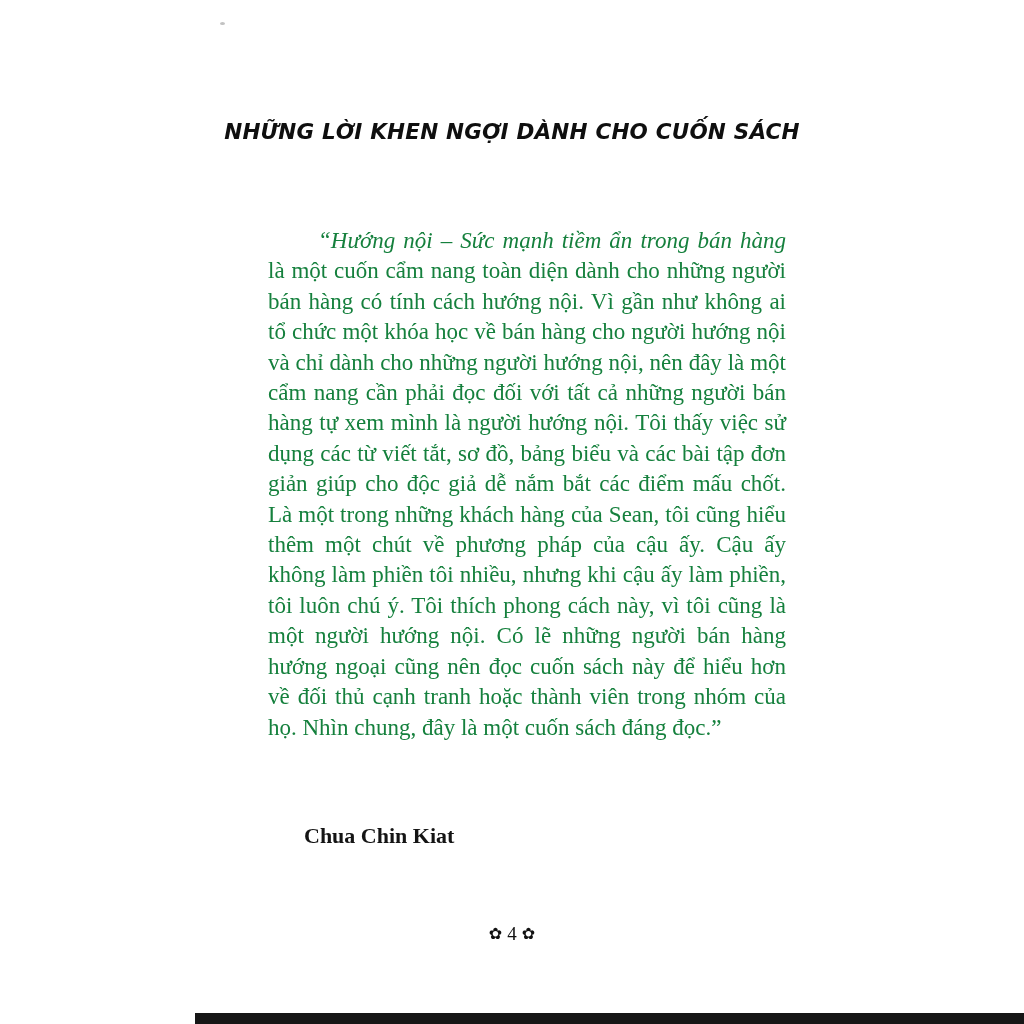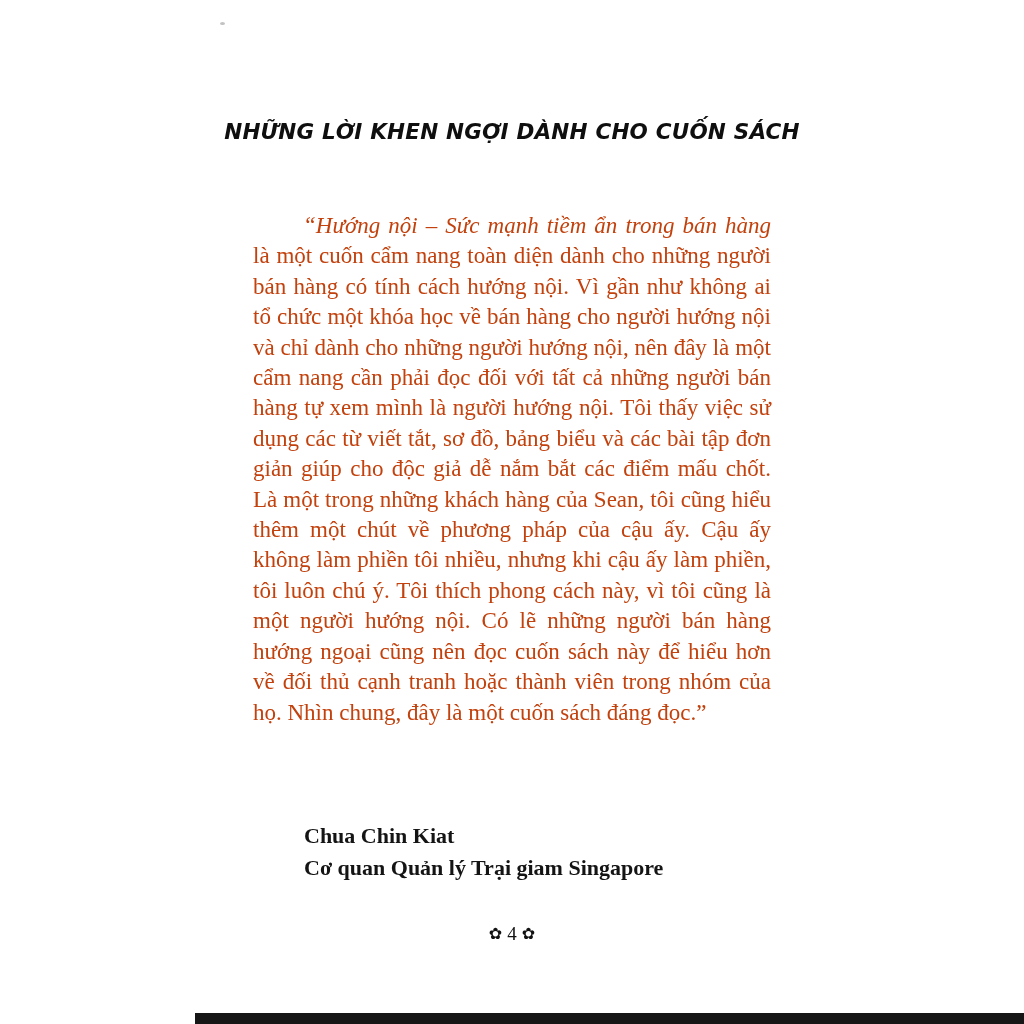--- a/index.html
+++ b/index.html
@@ -41,26 +41,26 @@
     font-style: italic;
     font-size: 21.5px;
     letter-spacing: 0.2px;
     color: #0f0f0f;
   }
   .quote {
     position: absolute;
     top: 210px;
     left: 252px;
     width: 518px;
-    margin: 1px;
+    margin: 16px;
     font-size: 23px;
     line-height: 30.4px;
     text-align: justify;
     text-indent: 50px;
-    color: #c2410c;
+    color: #15803d;
   }
   .quote .lead {
     font-style: italic;
   }
   .signature {
     position: absolute;
     top: 812px;
     left: 304px;
     font-weight: bold;
     font-size: 22px;
@@ -102,21 +102,20 @@
 
   <h1 class="praise-title">NHỮNG LỜI KHEN NGỢI DÀNH CHO CUỐN SÁCH</h1>
 
   <p class="quote">
     <span class="lead">“Hướng nội – Sức mạnh tiềm ẩn trong bán hàng</span>
     <span>là một cuốn cẩm nang toàn diện dành cho những người bán hàng có tính cách hướng nội. Vì gần như không ai tổ chức một khóa học về bán hàng cho người hướng nội và chỉ dành cho những người hướng nội, nên đây là một cẩm nang cần phải đọc đối với tất cả những người bán hàng tự xem mình là người hướng nội. Tôi thấy việc sử dụng các từ viết tắt, sơ đồ, bảng biểu và các bài tập đơn giản giúp cho độc giả dễ nắm bắt các điểm mấu chốt. Là một trong những khách hàng của Sean, tôi cũng hiểu thêm một chút về phương pháp của cậu ấy. Cậu ấy không làm phiền tôi nhiều, nhưng khi cậu ấy làm phiền, tôi luôn chú ý. Tôi thích phong cách này, vì tôi cũng là một người hướng nội. Có lẽ những người bán hàng hướng ngoại cũng nên đọc cuốn sách này để hiểu hơn về đối thủ cạnh tranh hoặc thành viên trong nhóm của họ. Nhìn chung, đây là một cuốn sách đáng đọc.”</span>
   </p>
 
   <div class="signature">
     <div>Chua Chin Kiat</div>
-    <div>Cơ quan Quản lý Trại giam Singapore</div>
   </div>
 
   <div class="page-number">
     <span class="ornament">✿</span><span>4</span><span class="ornament">✿</span>
   </div>
 
   <div class="bottom-edge" style="background: rgb(22, 22, 22);"></div>
 
 </div>
 

